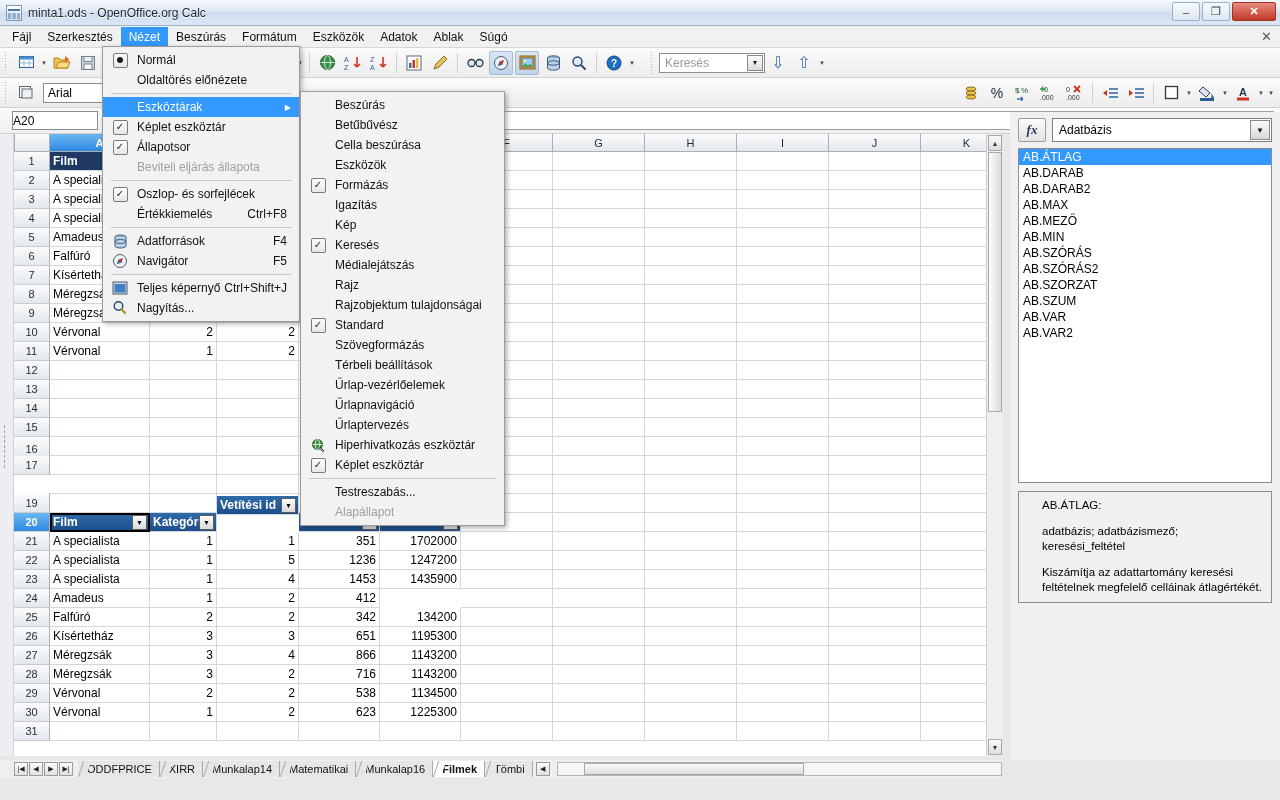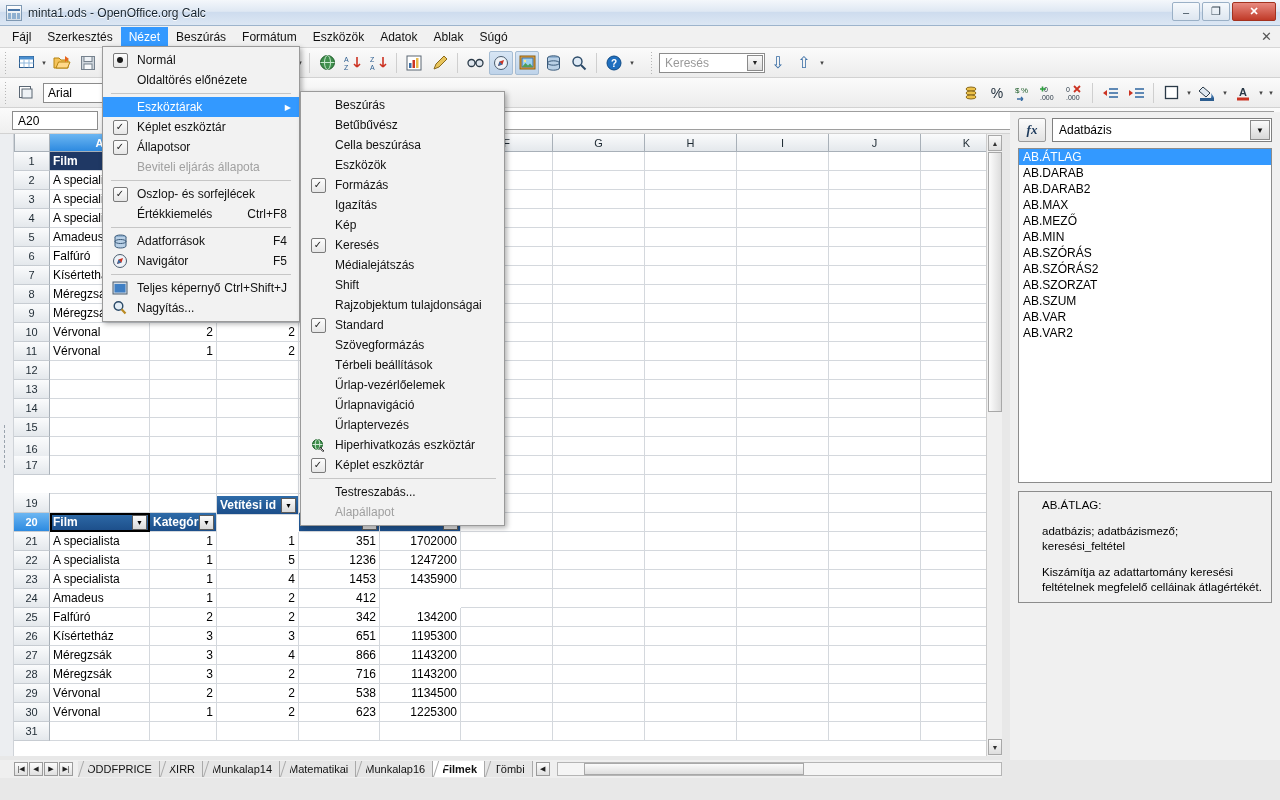--- a/index.html
+++ b/index.html
@@ -101,21 +101,21 @@
   }
 
   
   .formulabar {
     position:absolute; left:0; top:108px; width:1280px; height:26px;
     background:linear-gradient(to bottom,#fbfbfb,#efefef); border-bottom:1px solid #d2d2d2;
     display:flex; align-items:center;
   }
   .namebox {
     margin-left:12px; width:86px; height:19px; border:1px solid #8c8c8c; background:#fff;
-    display:flex; align-items:center; padding-left:5px; font-size:12px; color:#000;
+    display:flex; align-items:center; font-size:12px; color:#000;
   }
   .fb-btn { width:22px; height:22px; margin-left:2px; display:flex; align-items:center; justify-content:center;
     font-size:12px; color:#3a5066; }
   .fb-input { flex:1; height:19px; margin:0 6px 0 4px; border:1px solid #9e9e9e; background:#fff; }
 
   
   .sheet {
     position:absolute; left:0; top:134px; width:1002px; height:622px; background:#fff;
     overflow:hidden;
   }
@@ -1303,21 +1303,21 @@
           <span class="mchk">✓</span>
         </div>
         <div class="mlabel">Keresés</div>
       </div>
       <div class="mrow">
         <div class="icoslot"></div>
         <div class="mlabel">Médialejátszás</div>
       </div>
       <div class="mrow">
         <div class="icoslot"></div>
-        <div class="mlabel">Shift</div>
+        <div class="mlabel">Rajz</div>
       </div>
       <div class="mrow">
         <div class="icoslot"></div>
         <div class="mlabel">Rajzobjektum tulajdonságai</div>
       </div>
       <div class="mrow">
         <div class="icoslot">
           <span class="mchk">✓</span>
         </div>
         <div class="mlabel">Standard</div>

